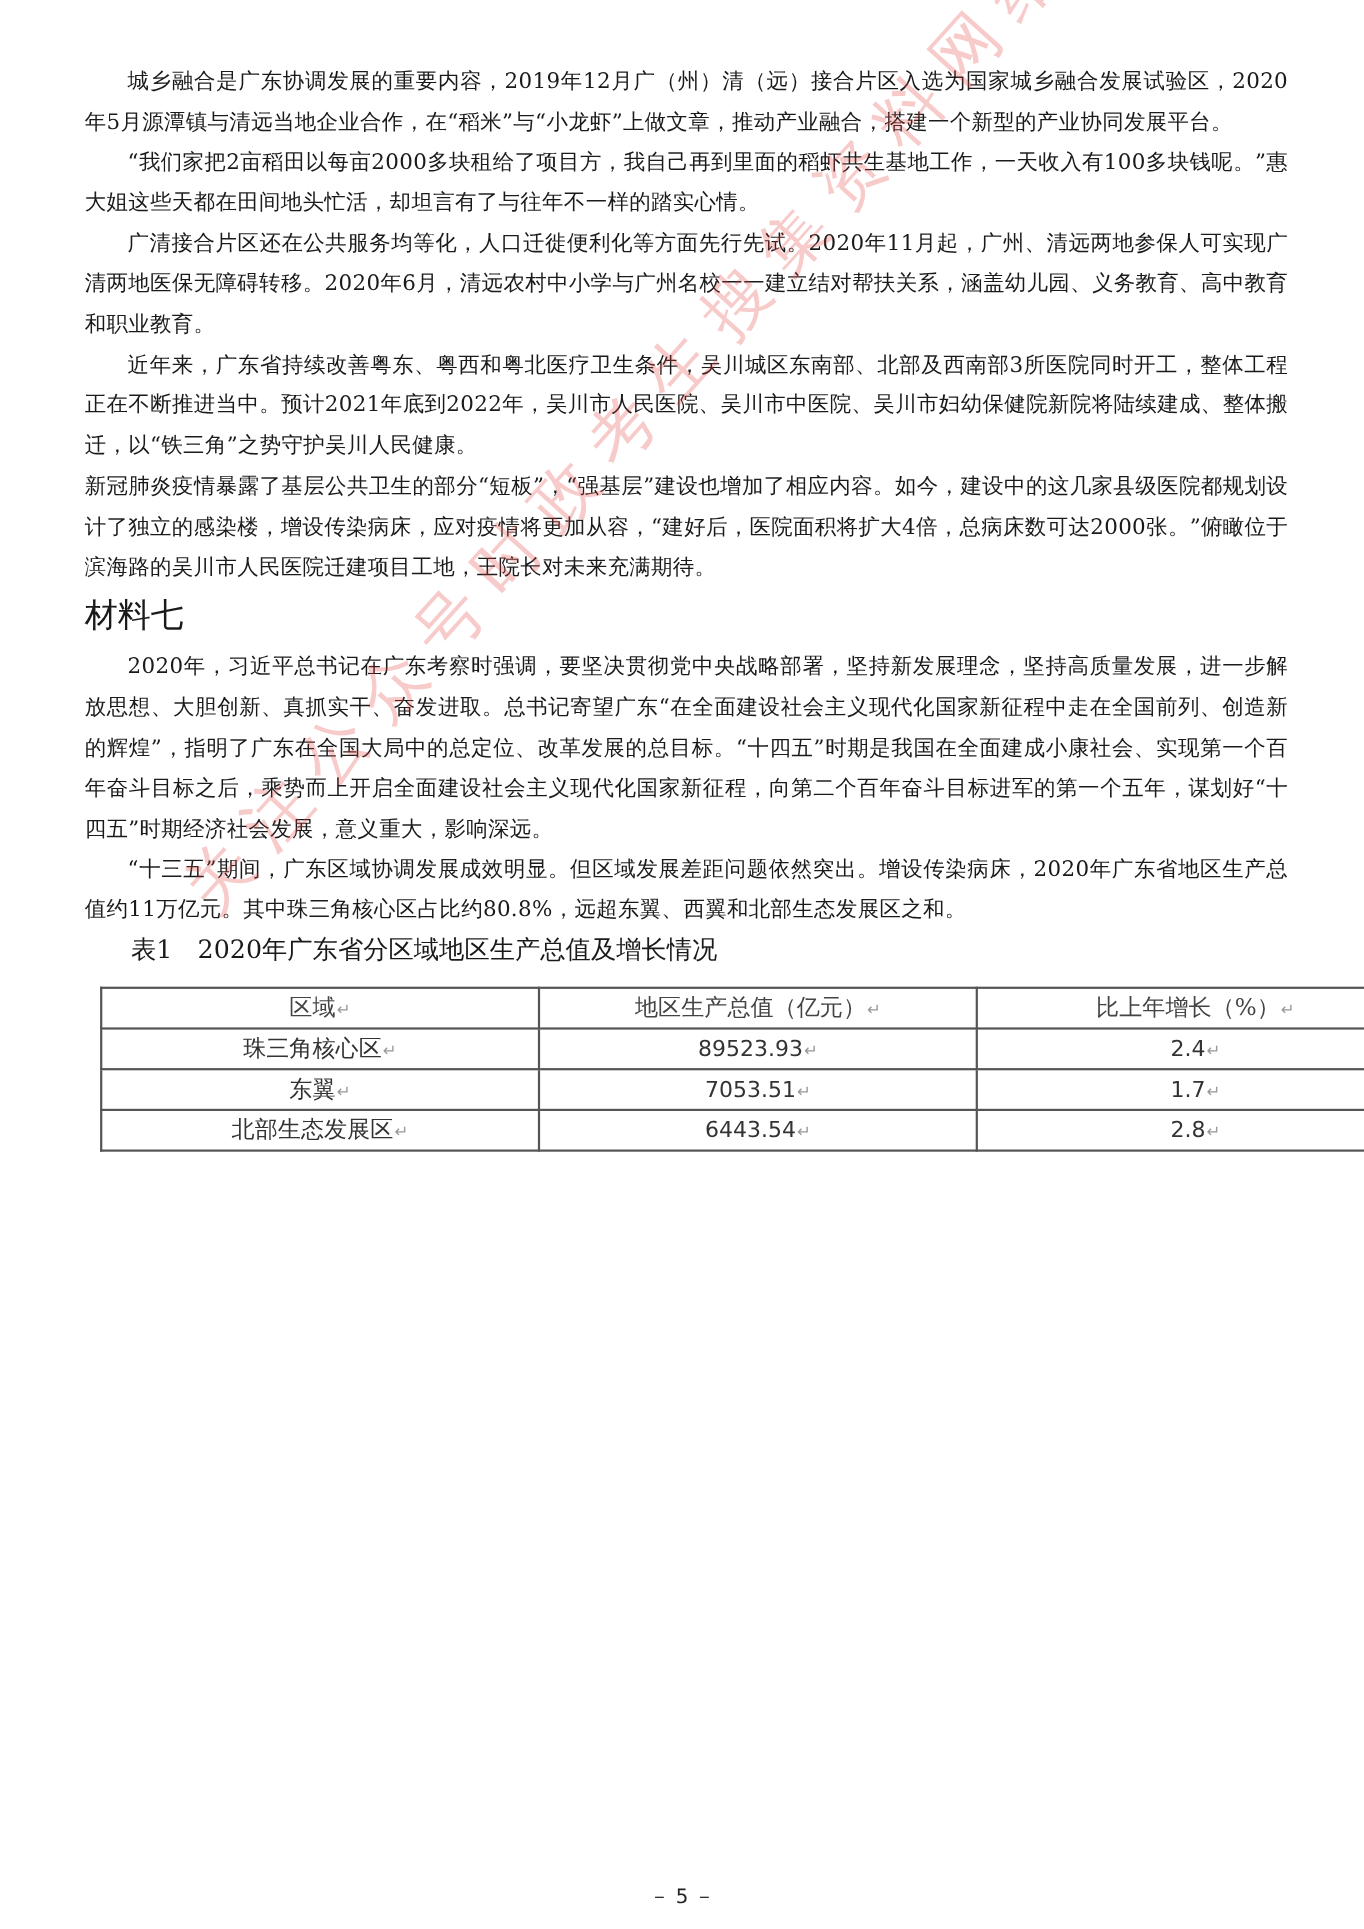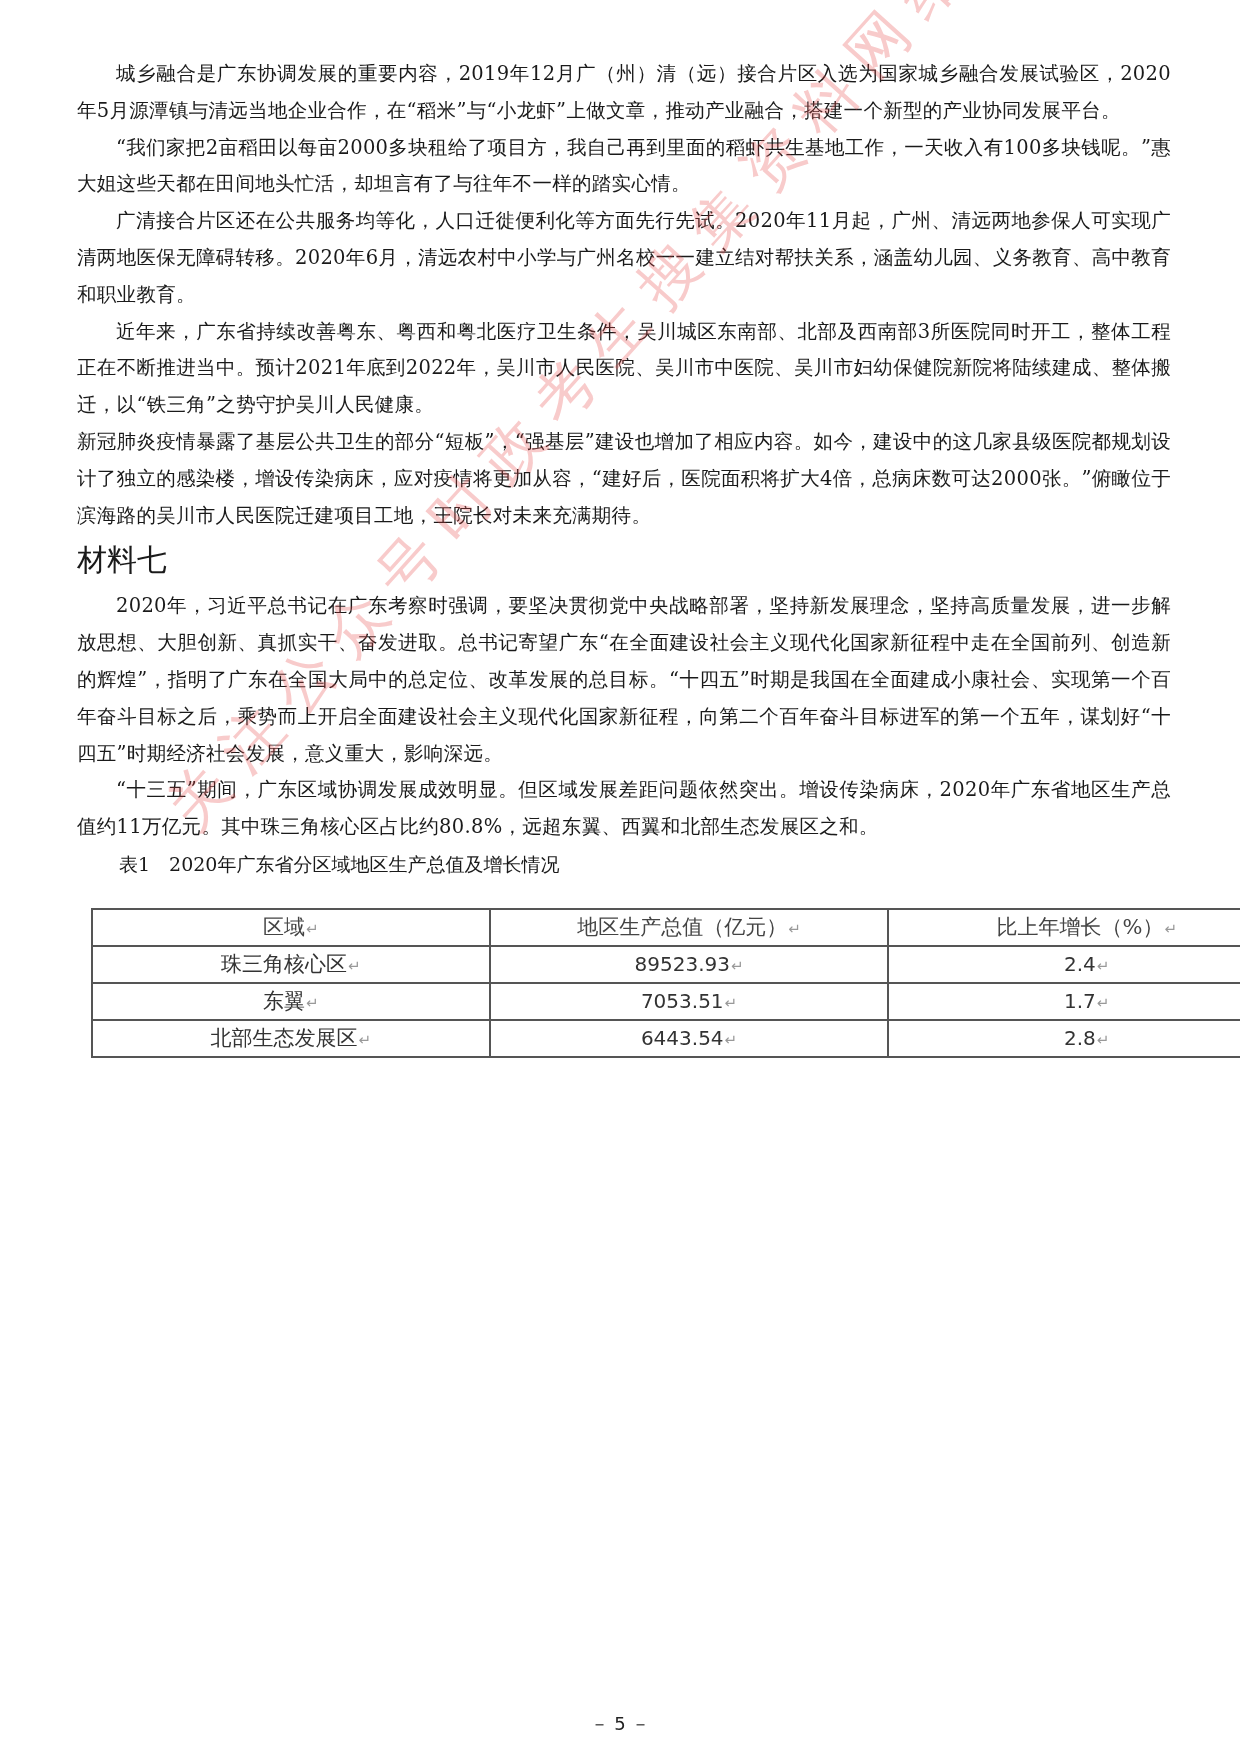--- a/index.html
+++ b/index.html
@@ -2,21 +2,21 @@
 <html><head>
 <meta charset="utf-8">
 <style>
   html, body { margin: 0; padding: 0; background: #ffffff; }
   body { width: 1240px; height: 1754px; position: relative; overflow: hidden;
          font-family: "DejaVu Serif", "Liberation Serif", serif; color: #1a1a1a; }
   .page { position: absolute; left: 77px; top: 56px; width: 1094px; }
   .para { font-size: 19.5px; line-height: 36.8px; margin: 0; text-align: justify; letter-spacing: 0.3px; }
   .indent { text-indent: 2em; }
   .heading { font-family: "DejaVu Sans", "Liberation Sans", sans-serif; font-size: 30px; line-height: 48px; margin: 2px 0 4px 0; font-weight: normal; }
-  .caption { font-size: 19px; line-height: 36px; margin: 0 0 26px 0; padding-left: 42px; }
+  .caption { font-size: 23px; line-height: 36px; margin: 0 0 15px 0; padding-left: 42px; }
   table.data { border-collapse: collapse; margin-left: 14px; width: 1195px; font-size: 21px; color: #333; }
   table.data td, table.data th { border: 2px solid #555; height: 35px; padding: 0; text-align: center; font-weight: normal; }
   table.data th { color: #444; }
   .col1 { width: 353px; } .col2 { width: 354px; } .col3 { width: 352px; }
   .ret { color: #999; font-size: 15px; margin-left: 1px; font-family: "DejaVu Sans", sans-serif; }
   .num { font-family: "DejaVu Sans", "Liberation Sans", sans-serif; font-size: 20px; }
   .page-number { position: absolute; top: 1712px; left: 0; width: 1240px; text-align: center;
                  font-family: "DejaVu Sans", "Liberation Sans", sans-serif; font-size: 18px; color: #222; }
   .watermark { position: absolute; left: 180px; top: 780px; transform: rotate(-48deg); transform-origin: left center;
                font-family: "DejaVu Sans", sans-serif; font-size: 60px; color: rgba(230, 70, 70, 0.28);

